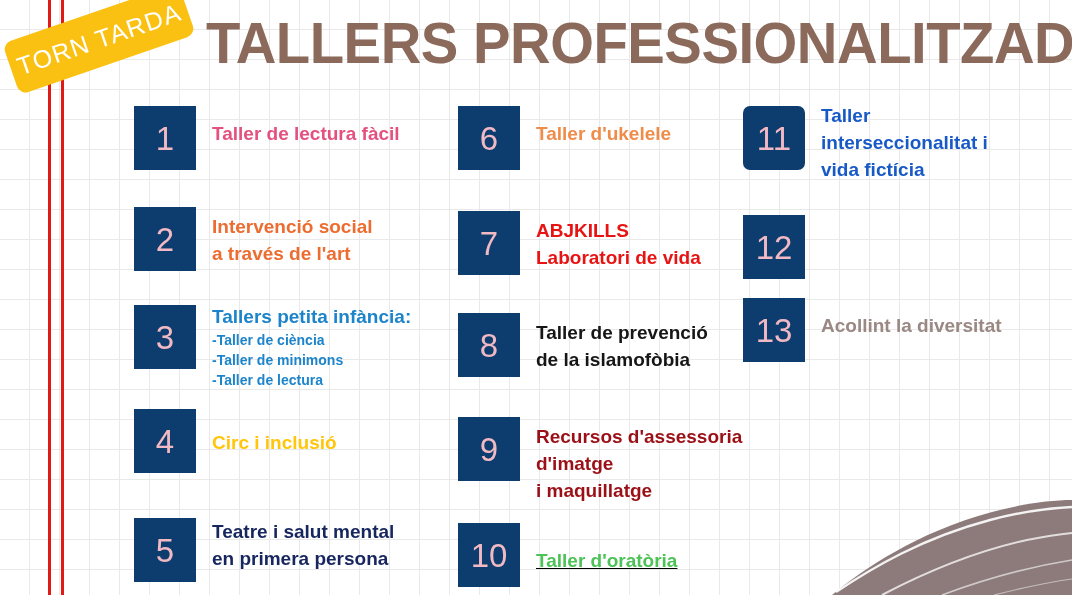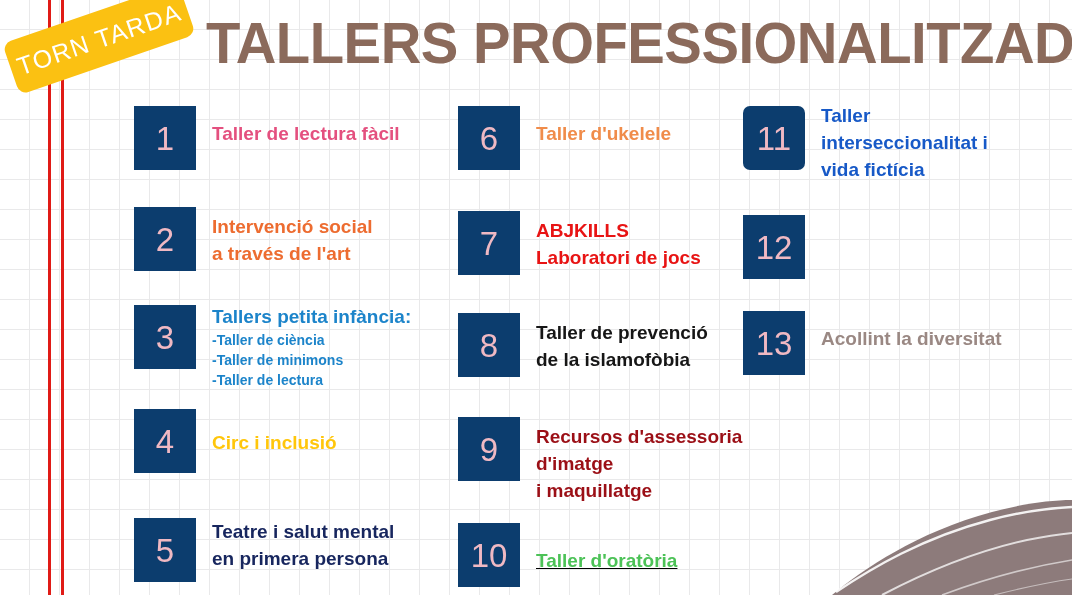--- a/index.html
+++ b/index.html
@@ -202,21 +202,21 @@
         <div class="label-block" style="margin-top: 14px;">
           <div class="item-label" style="color: rgb(240, 140, 74);">Taller d'ukelele</div>
         </div>
       </div>
       <div class="item-row" style="top: 105px; left: 0px;">
         <div class="num-box" style="background: rgb(12, 61, 110);">
           <span class="num" style="color: rgb(240, 185, 195);">7</span>
         </div>
         <div class="label-block" style="margin-top: 6px;">
           <div class="item-label" style="color: rgb(232, 20, 20);">ABJKILLS
-Laboratori de jocs</div>
+Laboratori de vida</div>
         </div>
       </div>
       <div class="item-row" style="top: 207px; left: 0px;">
         <div class="num-box" style="background: rgb(12, 61, 110);">
           <span class="num" style="color: rgb(240, 185, 195);">8</span>
         </div>
         <div class="label-block" style="margin-top: 6px;">
           <div class="item-label" style="color: rgb(22, 22, 22);">Taller de prevenció
 de la islamofòbia</div>
         </div>
@@ -248,21 +248,21 @@
           <div class="item-label" style="color: rgb(23, 89, 199);">Taller
 interseccionalitat i
 vida fictícia</div>
         </div>
       </div>
       <div class="item-row" style="top: 109px; left: 0px;">
         <div class="num-box" style="background: rgb(12, 61, 110);">
           <span class="num" style="color: rgb(240, 185, 195); text-align: right;">12</span>
         </div>
       </div>
-      <div class="item-row" style="top: 205px; left: 0px;">
+      <div class="item-row" style="top: 192px; left: 0px;">
         <div class="num-box" style="background: rgb(12, 61, 110);">
           <span class="num" style="color: rgb(240, 185, 195);">13</span>
         </div>
         <div class="label-block" style="margin-top: 14px;">
           <div class="item-label" style="color: rgb(154, 136, 131);">Acollint la diversitat</div>
         </div>
       </div>
     </div>
 
   <svg id="brush-stroke" viewBox="0 0 250 95" preserveAspectRatio="none">

